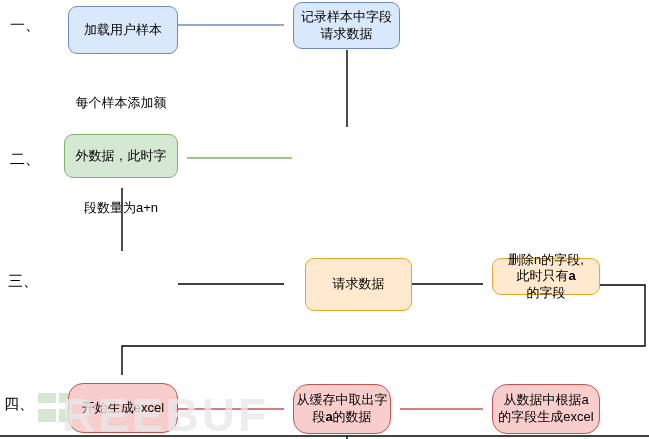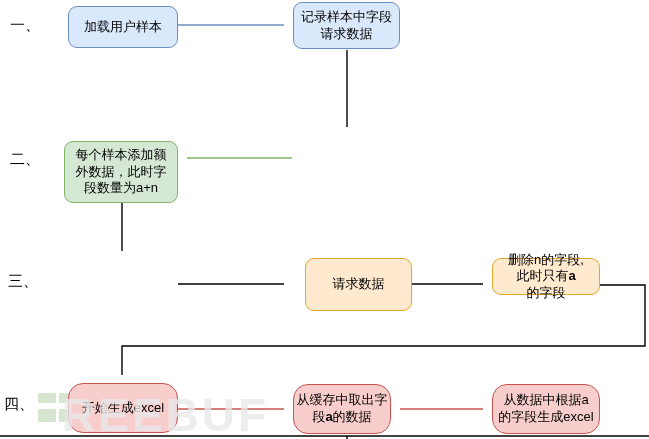--- a/index.html
+++ b/index.html
@@ -13,23 +13,23 @@
     display:flex;flex-direction:column;justify-content:center;align-items:center;
     text-align:center;font-size:13px;line-height:1.28;z-index:2;
     border:1.6px solid #000;padding:2px 4px;
   }
   .node .ln{white-space:nowrap;}
   .blue  {background:var(--blue_fill);  border-color:var(--blue_stroke);}
   .green {background:var(--green_fill); border-color:var(--green_stroke);}
   .orange{background:var(--orange_fill);border-color:var(--orange_stroke);}
   .pink  {background:var(--pink_fill);  border-color:var(--pink_stroke);border-radius:15px;}
 
-  #n-load-sample     {left:68px; top:6px;  width:110px;height:42px;}
+  #n-load-sample     {left:68px; top:6px;  width:110px;height:48px;}
   #n-record-fields   {left:293px;top:2px;  width:107px;height:47px;}
-  #n-add-extra       {left:64px; top:141px;width:114px;height:62px;}
+  #n-add-extra       {left:64px; top:134px;width:114px;height:44px;gap:36px;}
   #n-loop-sample     {left:293px;top:136px;width:107px;height:49px;}
   #n-cache-store     {left:66px; top:259px;width:112px;height:51px;}
   #n-request-data    {left:293px;top:258px;width:107px;height:53px;margin-left:12px;}
   #n-delete-n        {left:492px;top:258px;width:108px;height:37px;}
   #n-gen-excel-start {left:68px; top:383px;width:110px;height:50px;}
   #n-cache-fetch     {left:293px;top:384px;width:98px;height:50px;}
   #n-gen-excel-final {left:492px;top:384px;width:108px;height:50px;}
 
   
   .row-label{position:absolute;font-size:15px;z-index:2;}

